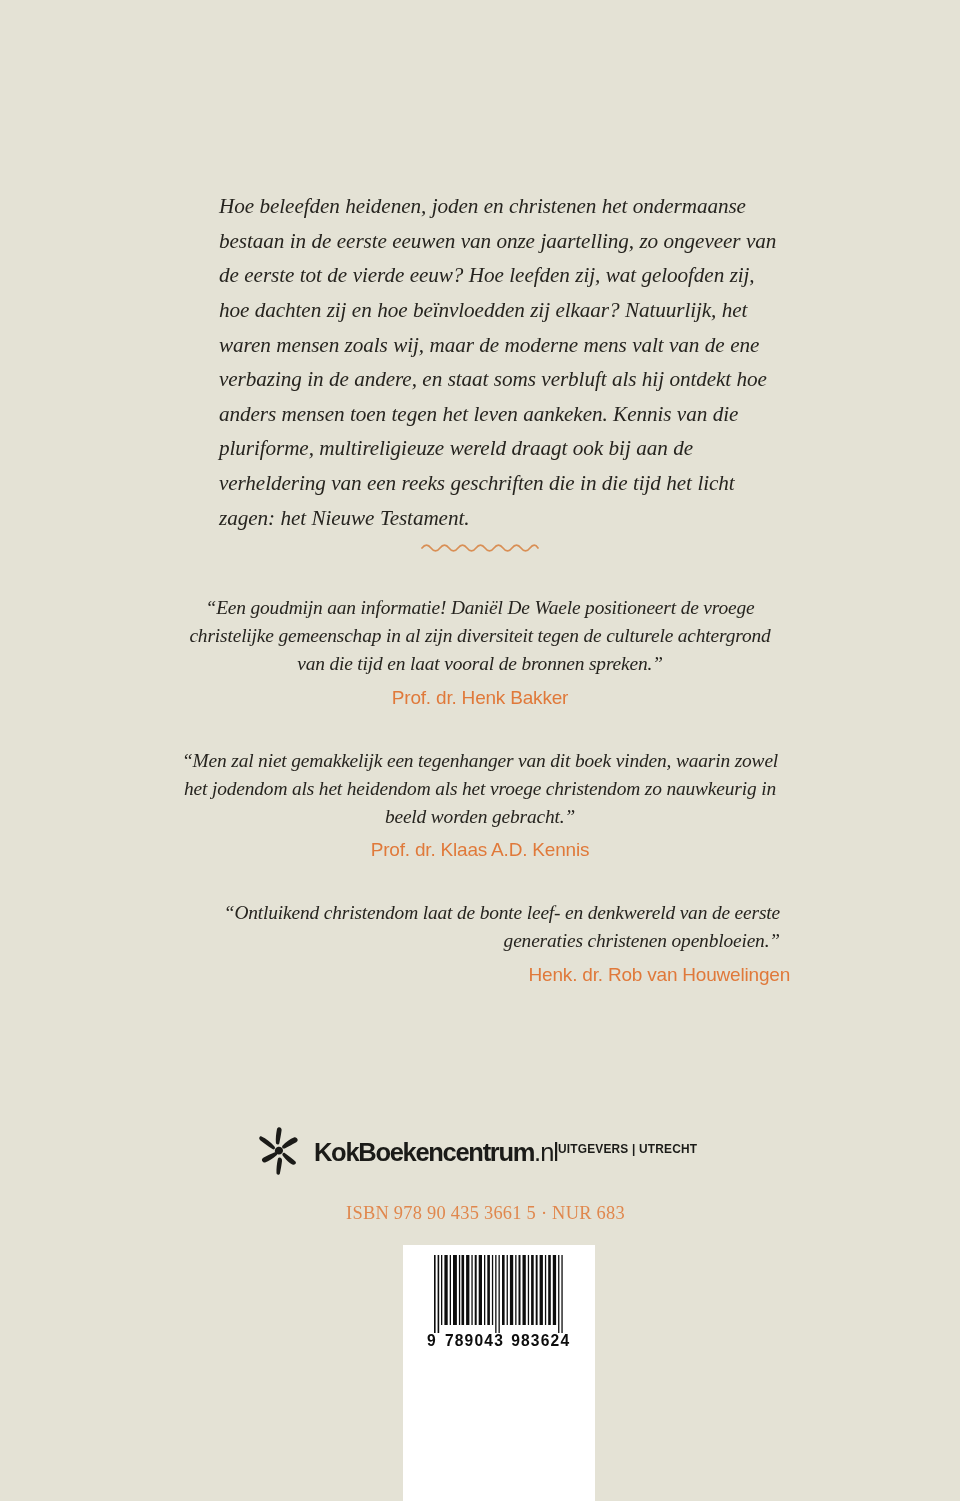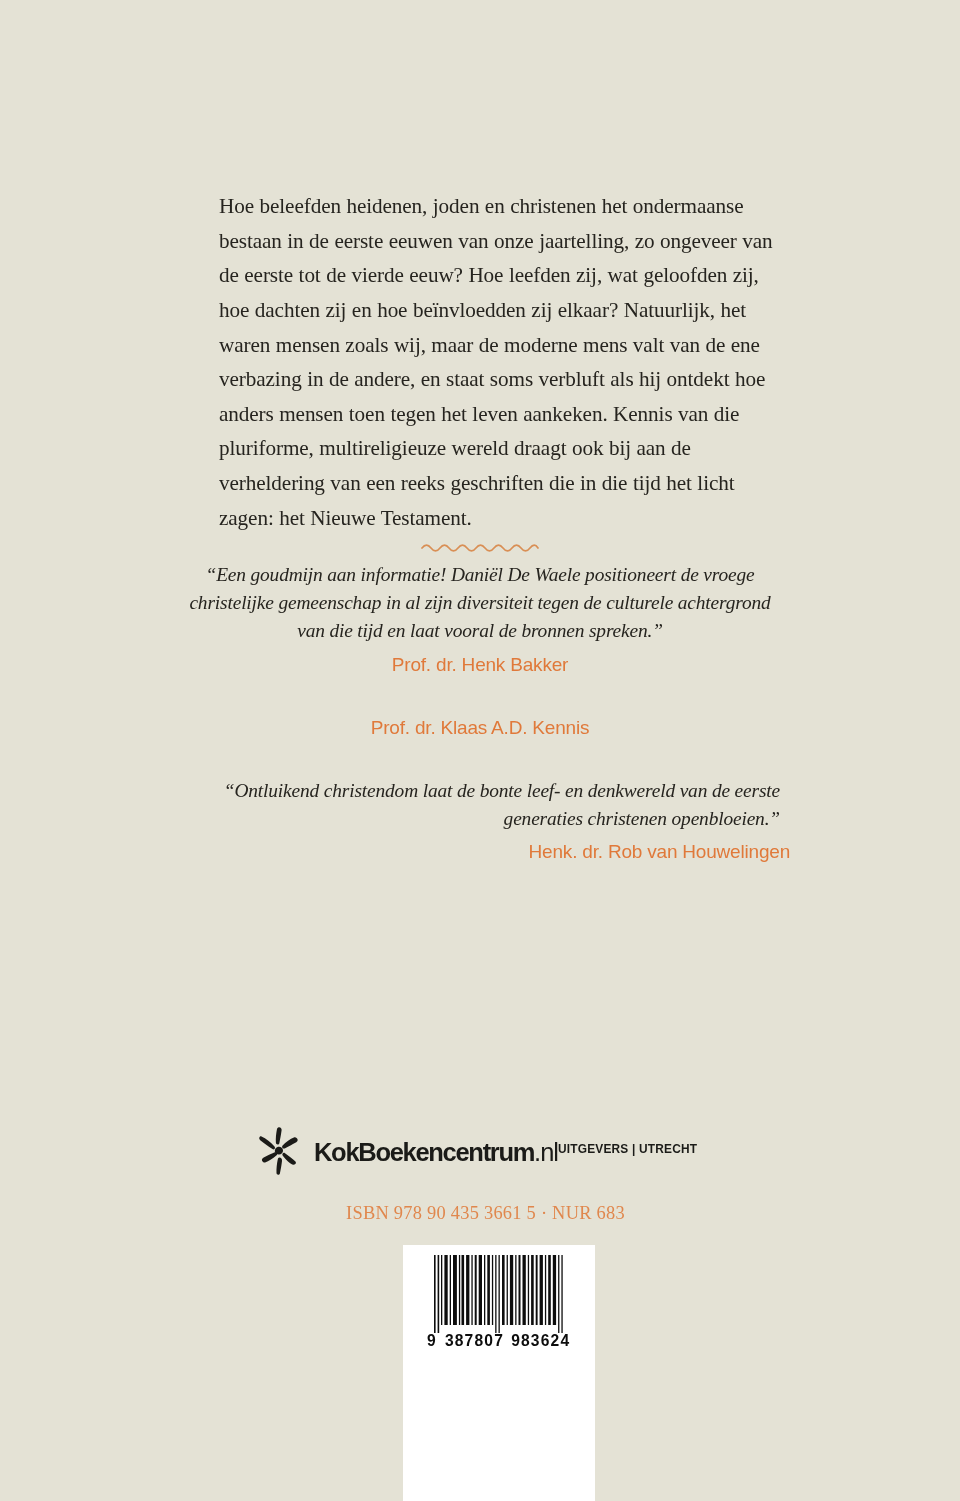--- a/index.html
+++ b/index.html
@@ -30,40 +30,41 @@
     left: 219px;
     top: 168px;
     width: 563px;
     font-family: "Liberation Serif", "DejaVu Serif", serif;
     font-size: 21.2px;
     line-height: 34.6px;
     color: #26241f;
     text-align: left;
     letter-spacing: -0.1px;
     word-spacing: 0.3px;
+    font-style: italic;
   }
 
   
   .divider {
     position: absolute;
     left: 0;
     right: 0;
     top: 536px;
     display: flex;
     justify-content: center;
     align-items: center;
     height: 22px;
   }
   .divider svg { display: block; }
 
   
   .endorsements {
     position: absolute;
     left: 170px;
-    top: 561px;
+    top: 594px;
     width: 620px;
     text-align: center;
   }
   .endorsement { margin-bottom: 28px; }
   .endorsement:last-child { margin-bottom: 0; text-align: right; }
 
   .quote-text {
     font-family: "Liberation Serif", "DejaVu Serif", serif;
     font-style: italic;
     font-size: 19.4px;
@@ -194,20 +195,21 @@
   </div>
 
   <div class="endorsements">
 
     <div class="endorsement e1">
       <p class="quote-text">“Een goudmijn aan informatie! Daniël De Waele positioneert de vroege christelijke gemeenschap in al zijn diversiteit tegen de culturele achtergrond van die tijd en laat vooral de bronnen spreken.”</p>
       <p class="quote-attrib">Prof. dr. Henk Bakker</p>
     </div>
 
     <div class="endorsement e2">
+      <p class="quote-text">“Men zal niet gemakkelijk een tegenhanger van dit boek vinden, waarin zowel het jodendom als het heidendom als het vroege christendom zo nauwkeurig in beeld worden gebracht.”</p>
       <p class="quote-attrib">Prof. dr. Klaas A.D. Kennis</p>
     </div>
 
     <div class="endorsement e3">
       <p class="quote-text">“Ontluikend christendom laat de bonte leef- en denkwereld van de eerste generaties christenen openbloeien.”</p>
       <p class="quote-attrib">Henk. dr. Rob van Houwelingen</p>
     </div>
 
   </div>
 
@@ -279,18 +281,18 @@
           <rect x="113.6" y="0" width="3.3" height="70"></rect>
           <rect x="118.9" y="0" width="1.3" height="70"></rect>
           <rect x="122.2" y="0" width="2.6" height="70"></rect>
           <rect x="126.8" y="0" width="3.3" height="70"></rect>
 
           <rect x="132.1" y="0" width="1.3" height="78"></rect>
           <rect x="135.4" y="0" width="1.3" height="78"></rect>
         </g>
       </svg>
       <div class="barcode-digits">
-        <span class="bc-lead">9</span><span class="bc-grp">387807</span><span>983624</span>
+        <span class="bc-lead">9</span><span class="bc-grp">789043</span><span>983624</span>
       </div>
     </div>
   </div>
 
 </div>
 
 </body></html>

